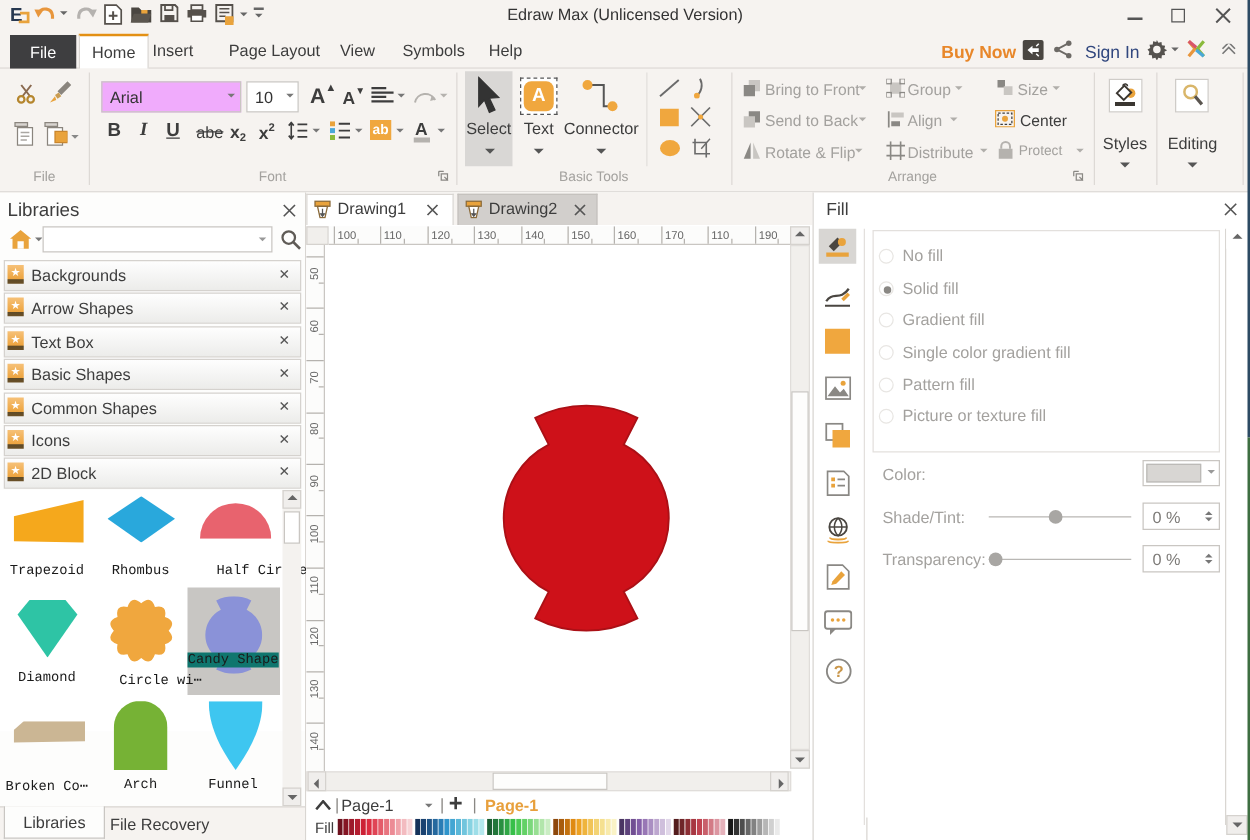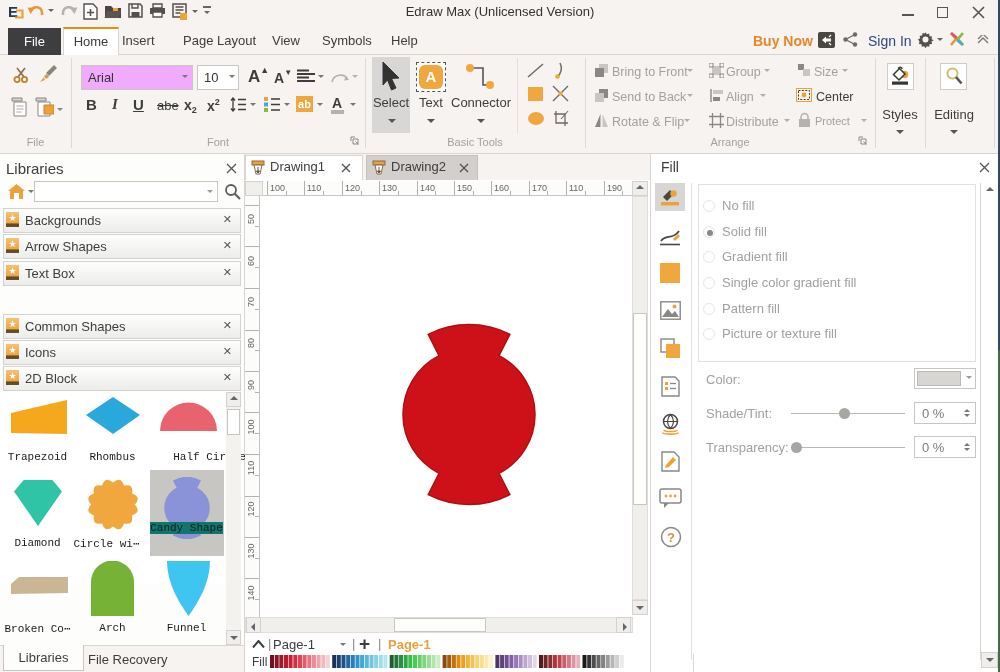--- a/index.html
+++ b/index.html
@@ -355,20 +355,23 @@
 
   <div class="lib" style="top:54px;">
       <span>Backgrounds</span>
     </div>
   <div class="lib" style="top:80px;">
       <span>Arrow Shapes</span>
     </div>
   <div class="lib" style="top:107px;">
       <span>Text Box</span>
     </div>
+  <div class="lib" style="top:133px;">
+      <span>Basic Shapes</span>
+    </div>
   <div class="lib" style="top:160px;">
       <span>Common Shapes</span>
     </div>
   <div class="lib" style="top:186px;">
       <span>Icons</span>
     </div>
   <div class="lib" style="top:212px;">
       <span>2D Block</span>
     </div>
 
@@ -392,21 +395,21 @@
     <svg class="abs" style="left:13px;top:88px;" width="50" height="46" viewBox="0 0 50 48">
         <path d="M10 0 L40 0 L50 12 L25 48 L0 12 z" fill="#2ec4a5"></path>
       </svg>
     <svg class="abs" style="left:86px;top:87px;" width="54" height="51" viewBox="0 0 100 100">
       <path d="M50.0 7.0 Q65.1 -6.4 71.5 12.8 Q91.3 8.7 87.2 28.5 Q106.4 34.9 93.0 50.0 Q106.4 65.1 87.2 71.5 Q91.3 91.3 71.5 87.2 Q65.1 106.4 50.0 93.0 Q34.9 106.4 28.5 87.2 Q8.7 91.3 12.8 71.5 Q-6.4 65.1 7.0 50.0 Q-6.4 34.9 12.8 28.5 Q8.7 8.7 28.5 12.8 Q34.9 -6.4 50.0 7.0 Z" fill="#f0a73e"></path>
     </svg>
     <svg class="abs" style="left:164px;top:85px;" width="46" height="62" viewBox="0 0 132 180">
       <path d="M36 31.2 L25.2 9.8 A90 90 0 0 1 106.8 9.8 L96 31.2 A66 66 0 0 1 96 148.8 L106.8 170.2 A90 90 0 0 1 25.2 170.2 L36 148.8 A66 66 0 0 1 36 31.2 Z" fill="#8a92d8"></path>
     </svg>
     <div class="shlbl" style="left:1px;top:145px;">Diamond</div>
-    <div class="shlbl" style="left:70px;top:145px;font-family:Liberation Mono, monospace;">Circle wi⋯</div>
+    <div class="shlbl" style="left:92px;top:145px;font-family:Liberation Mono, monospace;">Circle wi⋯</div>
     <div class="shlbl" style="left:150px;top:130px;background:#0f766e;">Candy Shape</div>
 
     <svg class="abs" style="left:11px;top:185px;" width="57" height="18" viewBox="0 0 57 18">
         <path d="M8 0 L57 0 L57 16 L0 17 L0 7 z" fill="#cbb694"></path>
       </svg>
     <svg class="abs" style="left:91px;top:169px;" width="43" height="55" viewBox="0 0 43 55">
         <path d="M0 55 V21 A21.5 21.5 0 0 1 43 21 V55 z" fill="#76b235"></path>
       </svg>
     <svg class="abs" style="left:167px;top:169px;" width="43" height="55" viewBox="0 0 43 55">
         <path d="M0 0 H43 C43 22 32 40 21.5 55 C11 40 0 22 0 0 z" fill="#3ec6f0"></path>

